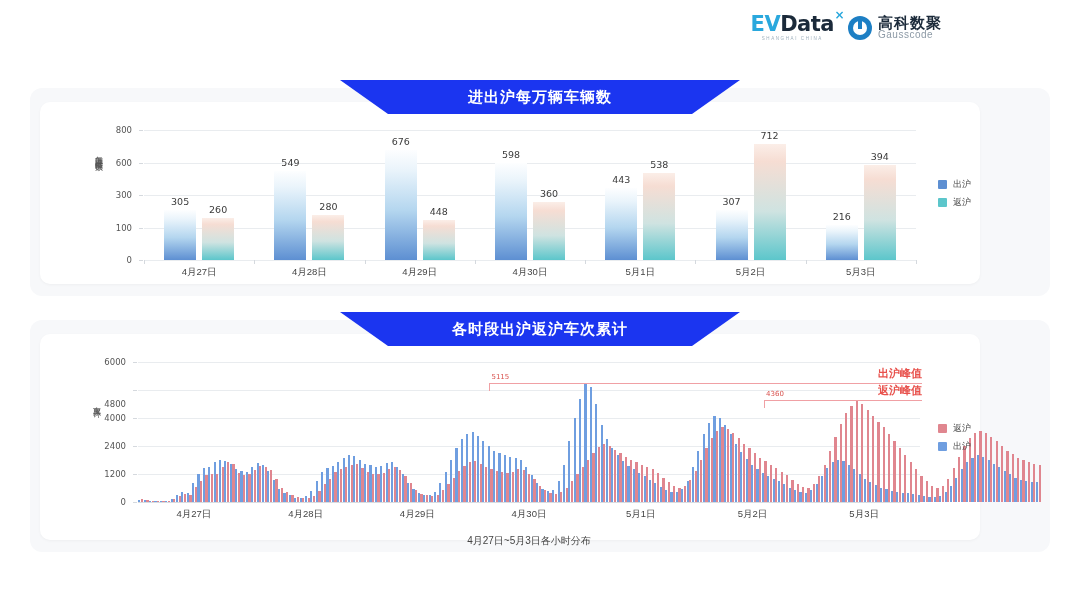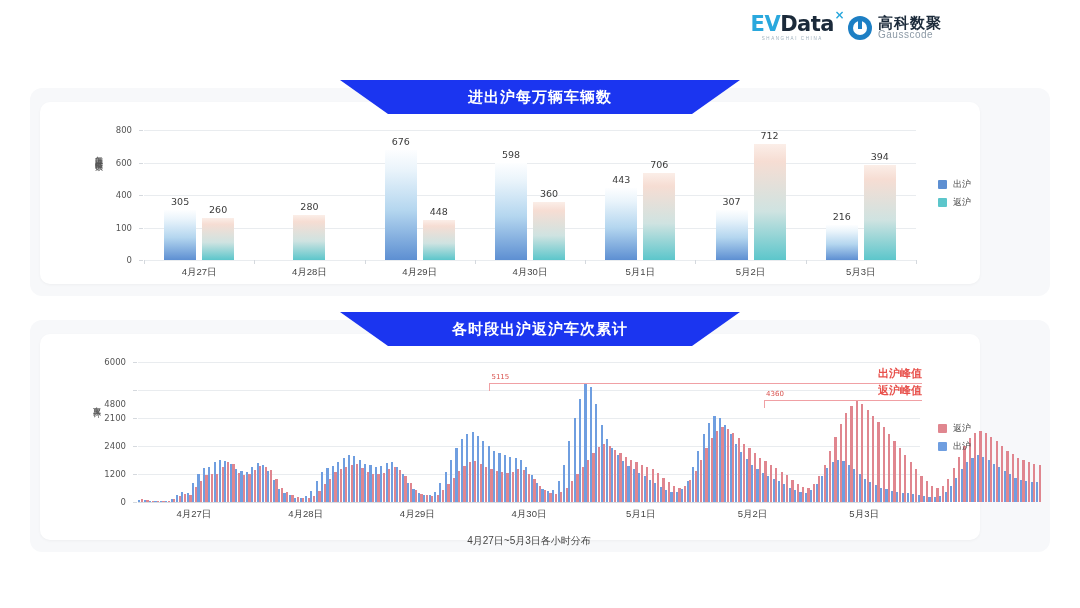--- a/index.html
+++ b/index.html
@@ -189,38 +189,41 @@
 <div class="plot" id="c1-plot">
     <div class="axisline" style="left: 0px; top: 130px; width: 772px; height: 1px;"></div>
     <div class="gridline" style="left: 0px; top: 130px; width: 772px;"></div>
     <div class="tickmark" style="left: -5px; top: 130px;"></div>
     <div class="ytick" style="left: -48px; top: 130px;">0</div>
     <div class="gridline" style="left: 0px; top: 97.5px; width: 772px;"></div>
     <div class="tickmark" style="left: -5px; top: 97.5px;"></div>
     <div class="ytick" style="left: -48px; top: 97.5px;">100</div>
     <div class="gridline" style="left: 0px; top: 65px; width: 772px;"></div>
     <div class="tickmark" style="left: -5px; top: 65px;"></div>
-    <div class="ytick" style="left: -48px; top: 65px;">400</div>
+    <div class="ytick" style="left: -48px; top: 65px;">300</div>
     <div class="gridline" style="left: 0px; top: 32.5px; width: 772px;"></div>
     <div class="tickmark" style="left: -5px; top: 32.5px;"></div>
     <div class="ytick" style="left: -48px; top: 32.5px;">600</div>
     <div class="gridline" style="left: 0px; top: 0px; width: 772px;"></div>
     <div class="tickmark" style="left: -5px; top: 0px;"></div>
     <div class="ytick" style="left: -48px; top: 0px;">800</div>
     <div class="c1-group" style="left: 0px; width: 110.286px;">
       <div class="c1-bar out" style="height: 49.5625px;">
         <div class="c1-val">305</div>
       </div>
       <div class="c1-bar back" style="height: 42.25px;">
         <div class="c1-val">260</div>
       </div>
     </div>
     <div class="c1-xlabel" style="left: 0px; width: 110.286px;">4月27日</div>
     <div class="c1-xtick" style="left: 110.286px;"></div>
     <div class="c1-group" style="left: 110.286px; width: 110.286px;">
+      <div class="c1-bar out" style="height: 89.2125px;">
+        <div class="c1-val">549</div>
+      </div>
       <div class="c1-bar back" style="height: 45.5px;">
         <div class="c1-val">280</div>
       </div>
     </div>
     <div class="c1-xlabel" style="left: 110.286px; width: 110.286px;">4月28日</div>
     <div class="c1-xtick" style="left: 220.571px;"></div>
     <div class="c1-group" style="left: 220.571px; width: 110.286px;">
       <div class="c1-bar out" style="height: 109.85px;">
         <div class="c1-val">676</div>
       </div>
@@ -238,21 +241,21 @@
         <div class="c1-val">360</div>
       </div>
     </div>
     <div class="c1-xlabel" style="left: 330.857px; width: 110.286px;">4月30日</div>
     <div class="c1-xtick" style="left: 441.143px;"></div>
     <div class="c1-group" style="left: 441.143px; width: 110.286px;">
       <div class="c1-bar out" style="height: 71.9875px;">
         <div class="c1-val">443</div>
       </div>
       <div class="c1-bar back" style="height: 87.425px;">
-        <div class="c1-val">706</div>
+        <div class="c1-val">538</div>
       </div>
     </div>
     <div class="c1-xlabel" style="left: 441.143px; width: 110.286px;">5月1日</div>
     <div class="c1-xtick" style="left: 551.429px;"></div>
     <div class="c1-group" style="left: 551.429px; width: 110.286px;">
       <div class="c1-bar out" style="height: 49.8875px;">
         <div class="c1-val">307</div>
       </div>
       <div class="c1-bar back" style="height: 115.7px;">
         <div class="c1-val">712</div>
@@ -295,21 +298,21 @@
     <div class="tickmark" style="left: -5px; top: 140px;"></div>
     <div class="ytick" style="left: -48px; top: 140px;">0</div>
     <div class="gridline" style="left: 0px; top: 112px; width: 782px;"></div>
     <div class="tickmark" style="left: -5px; top: 112px;"></div>
     <div class="ytick" style="left: -48px; top: 112px;">1200</div>
     <div class="gridline" style="left: 0px; top: 84px; width: 782px;"></div>
     <div class="tickmark" style="left: -5px; top: 84px;"></div>
     <div class="ytick" style="left: -48px; top: 84px;">2400</div>
     <div class="gridline" style="left: 0px; top: 56px; width: 782px;"></div>
     <div class="tickmark" style="left: -5px; top: 56px;"></div>
-    <div class="ytick" style="left: -48px; top: 56px;">2100</div>
+    <div class="ytick" style="left: -48px; top: 56px;">4000</div>
     <div class="gridline" style="left: 0px; top: 28px; width: 782px;"></div>
     <div class="tickmark" style="left: -5px; top: 28px;"></div>
     <div class="ytick" style="left: -48px; top: 42px;">4800</div>
     <div class="gridline" style="left: 0px; top: 0px; width: 782px;"></div>
     <div class="tickmark" style="left: -5px; top: 0px;"></div>
     <div class="ytick" style="left: -48px; top: 0px;">6000</div>
     <div class="axisline" style="left: 0px; top: 140px; width: 782px; height: 1px;"></div>
     <div class="c2-bars">
       <div class="c2-slot">
         <div class="c2-b out" style="height: 2.33333px;"></div>

